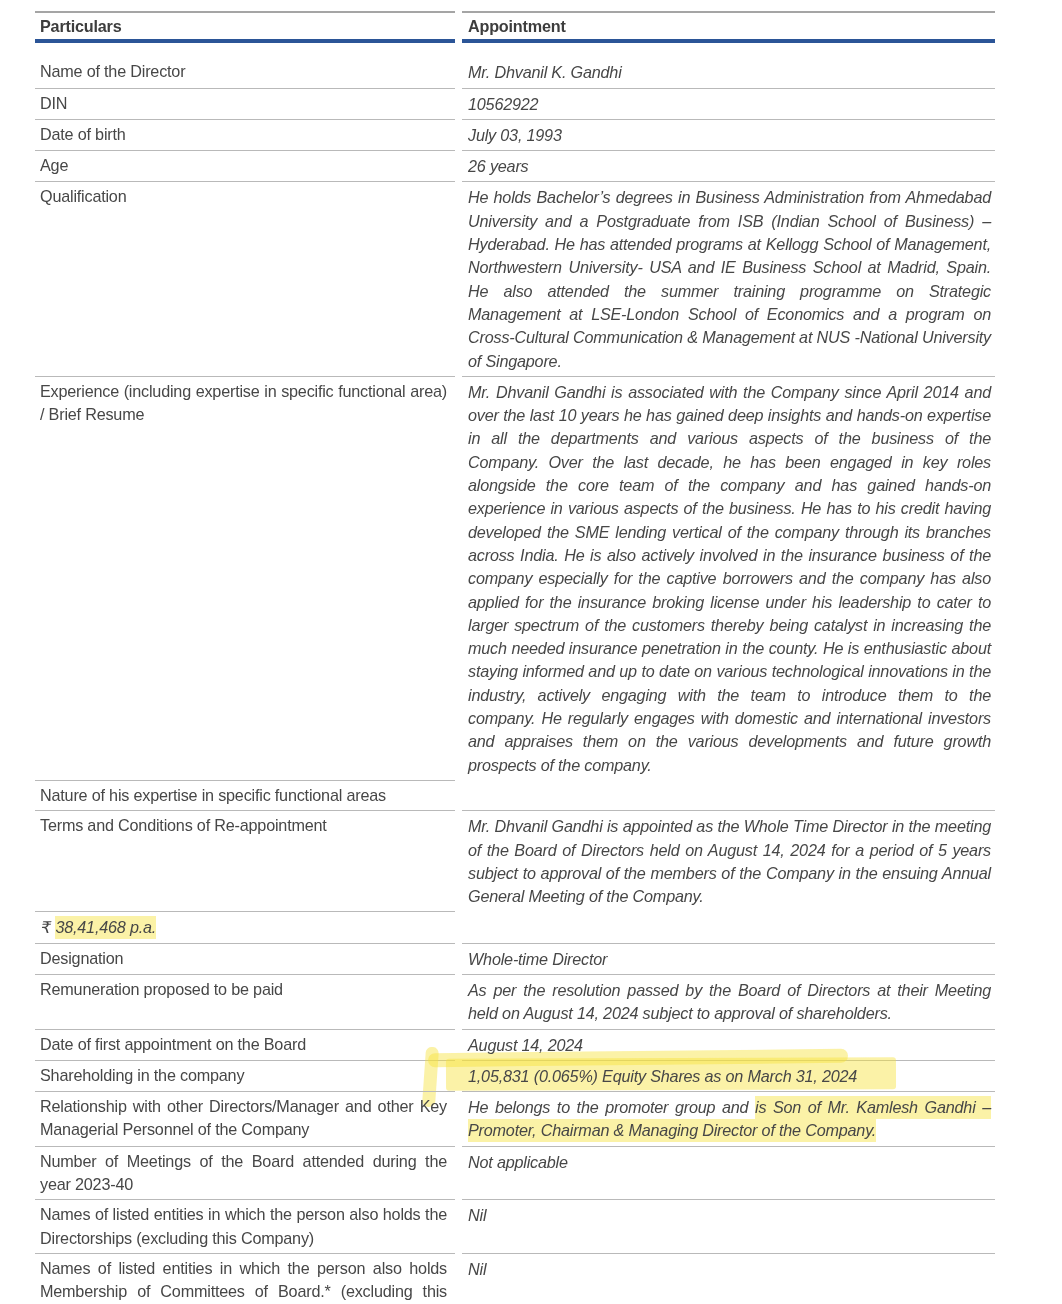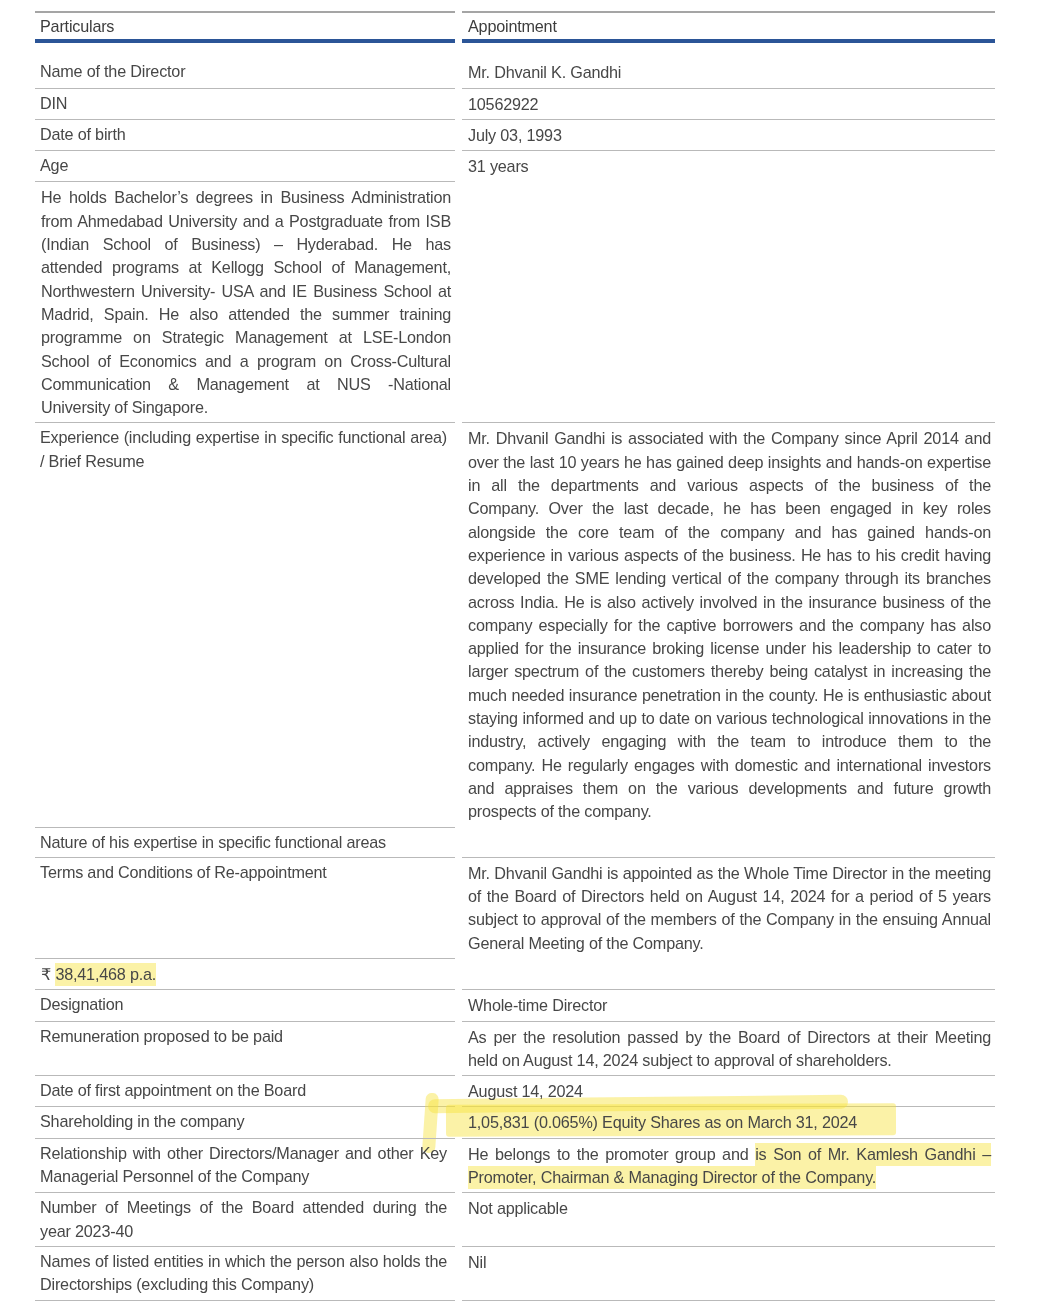--- a/index.html
+++ b/index.html
@@ -33,28 +33,28 @@
     letter-spacing: -0.2px;
     text-align: justify;
     border-top: 1px solid var(--rule);
     padding: 3px 8px 3px 5px;
     position: relative;
   }
   .value-cell { padding: 4px 4px 3px 6px; }
   .trow.header .cell {
     border-top: 2px solid var(--rule-strong);
     border-bottom: 4px solid var(--accent);
-    font-weight: 400;
+    font-weight: 700;
     color: #3d3d3d;
     padding-top: 2px; padding-bottom: 1px;
     text-align: left;
   }
   .trow.first .cell { border-top: none; margin-top: 14px; }
   .trow.last .cell { border-bottom: 2px solid var(--rule-strong); }
-  .seg, .hl { position: relative; z-index: 1; }
+  .seg, .hl { position: relative; z-index: 1; font-style: italic; }
   .hl {
     background: var(--hl);
     padding: 2px 0 3px 0;
     box-decoration-break: clone;
     -webkit-box-decoration-break: clone;
   }
   .swoosh {
     position: absolute;
     background: var(--hl);
     z-index: 0;
@@ -80,23 +80,24 @@
       <div class="trow">
         <div class="cell label-cell">DIN</div>
         <div class="cell value-cell"><span class="seg">10562922</span></div>
       </div>
       <div class="trow">
         <div class="cell label-cell">Date of birth</div>
         <div class="cell value-cell"><span class="seg">July 03, 1993</span></div>
       </div>
       <div class="trow">
         <div class="cell label-cell">Age</div>
-        <div class="cell value-cell"><span class="seg">31 years</span></div>
+        <div class="cell value-cell"><span class="seg">26 years</span></div>
       </div>
       <div class="trow">
+        <div class="cell label-cell">Qualification</div>
         <div class="cell value-cell"><span class="seg">He holds Bachelor’s degrees in Business Administration from Ahmedabad University and a Postgraduate from ISB (Indian School of Business) – Hyderabad. He has attended programs at Kellogg School of Management, Northwestern University- USA and IE Business School at Madrid, Spain. He also attended the summer training programme on Strategic Management at LSE-London School of Economics and a program on Cross-Cultural Communication &amp; Management at NUS -National University of Singapore.</span></div>
       </div>
       <div class="trow">
         <div class="cell label-cell">Experience (including expertise in specific functional area) / Brief Resume</div>
         <div class="cell value-cell"><span class="seg">Mr. Dhvanil Gandhi is associated with the Company since April 2014 and over the last 10 years he has gained deep insights and hands-on expertise in all the departments and various aspects of the business of the Company. Over the last decade, he has been engaged in key roles alongside the core team of the company and has gained hands-on experience in various aspects of the business. He has to his credit having developed the SME lending vertical of the company through its branches across India. He is also actively involved in the insurance business of the company especially for the captive borrowers and the company has also applied for the insurance broking license under his leadership to cater to larger spectrum of the customers thereby being catalyst in increasing the much needed insurance penetration in the county. He is enthusiastic about staying informed and up to date on various technological innovations in the industry, actively engaging with the team to introduce them to the company. He regularly engages with domestic and international investors and appraises them on the various developments and future growth prospects of the company.</span></div>
       </div>
       <div class="trow">
         <div class="cell label-cell">Nature of his expertise in specific functional areas</div>
       </div>
       <div class="trow">

